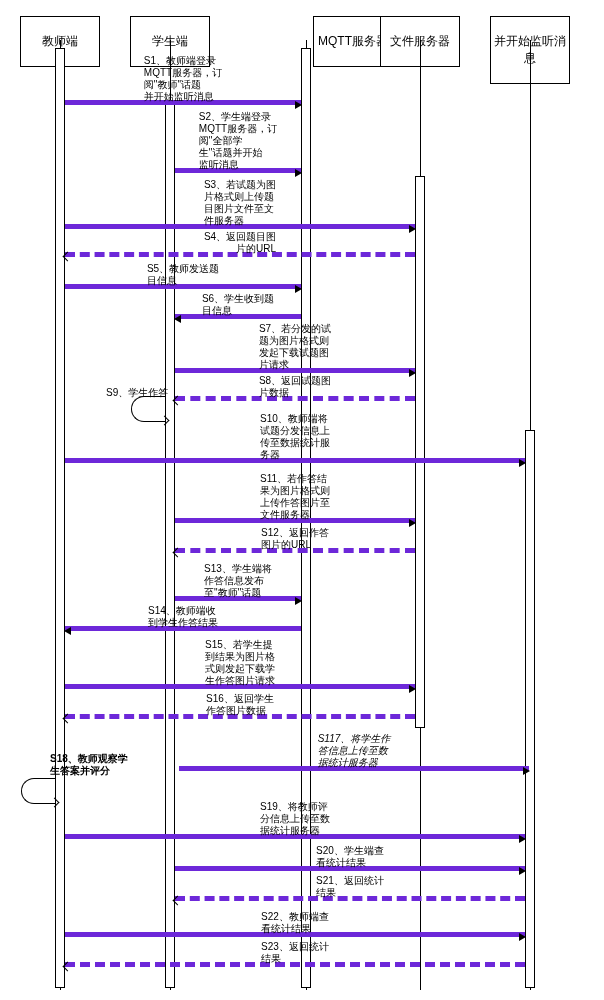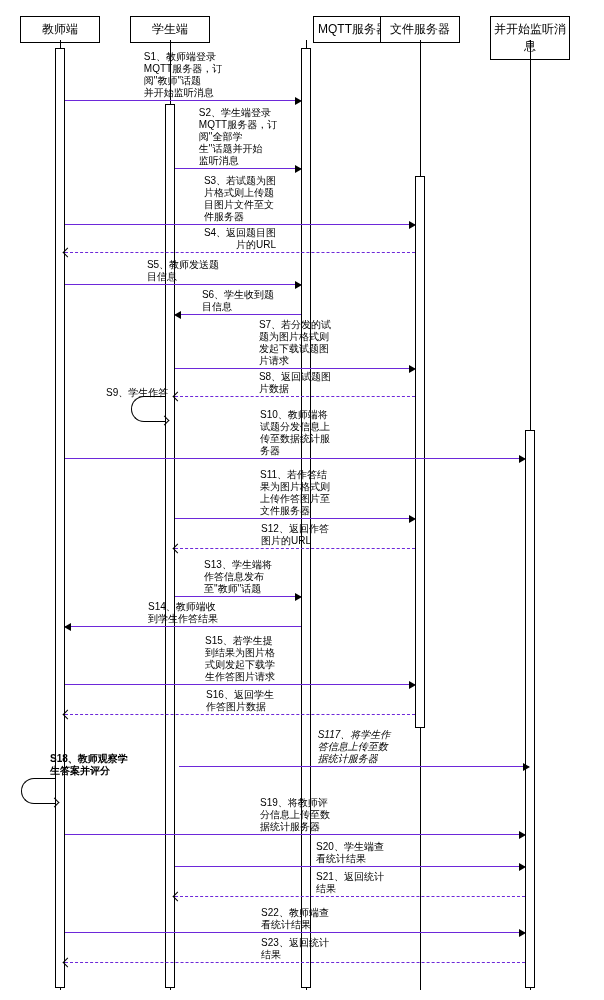--- a/index.html
+++ b/index.html
@@ -1,20 +1,20 @@
 <!DOCTYPE html>
 <html><head>
 <meta charset="utf-8">
 <style>
   html, body { margin: 0; padding: 0; background: #fff; font-family: "SimSun", "Arial", sans-serif; }
   .canvas { position: relative; width: 604px; height: 1000px; background: #fff; }
-  .participant { position: absolute; top: 16px; width: 80px; border: 1px solid #000; box-sizing: border-box; text-align: center; font-size: 12px; padding: 4px 2px; background: #fff; }
+  .participant { position: absolute; top: 16px; width: 80px; border: 1px solid #000; box-sizing: border-box; text-align: center; font-size: 12px; padding: 16px 2px; background: #fff; }
   .lifeline { position: absolute; top: 40px; width: 0; border-left: 1px solid #000; height: 950px; }
   .activation { position: absolute; width: 10px; background: #fff; border: 1px solid #000; box-sizing: border-box; }
-  .msg { position: absolute; height: 0; border-top: 1px solid #6d28d9; }
+  .msg { position: absolute; height: 0; border-top: 5px solid #6d28d9; }
   .msg.dashed { border-top-style: dashed; }
   .msg .label { position: absolute; font-size: 10px; line-height: 12px; white-space: nowrap; left: 50%; transform: translateX(-50%); bottom: 2px; }
   .arrow-right::after { content: ""; position: absolute; right: -1px; top: -4px; border-left: 7px solid #000; border-top: 4px solid transparent; border-bottom: 4px solid transparent; }
   .arrow-left::after { content: ""; position: absolute; left: -1px; top: -4px; border-right: 7px solid #000; border-top: 4px solid transparent; border-bottom: 4px solid transparent; }
   .arrow-left.open::after {
     content: ""; position: absolute; left: -1px; top: -4px;
     width: 6px; height: 6px; border: none; border-top: 1px solid #000; border-left: 1px solid #000;
     transform: rotate(-45deg); background: none;
   }
   .selfmsg { position: absolute; width: 34px; height: 24px; border: 1px solid #000; border-right: none; border-radius: 16px 0 0 16px; }

